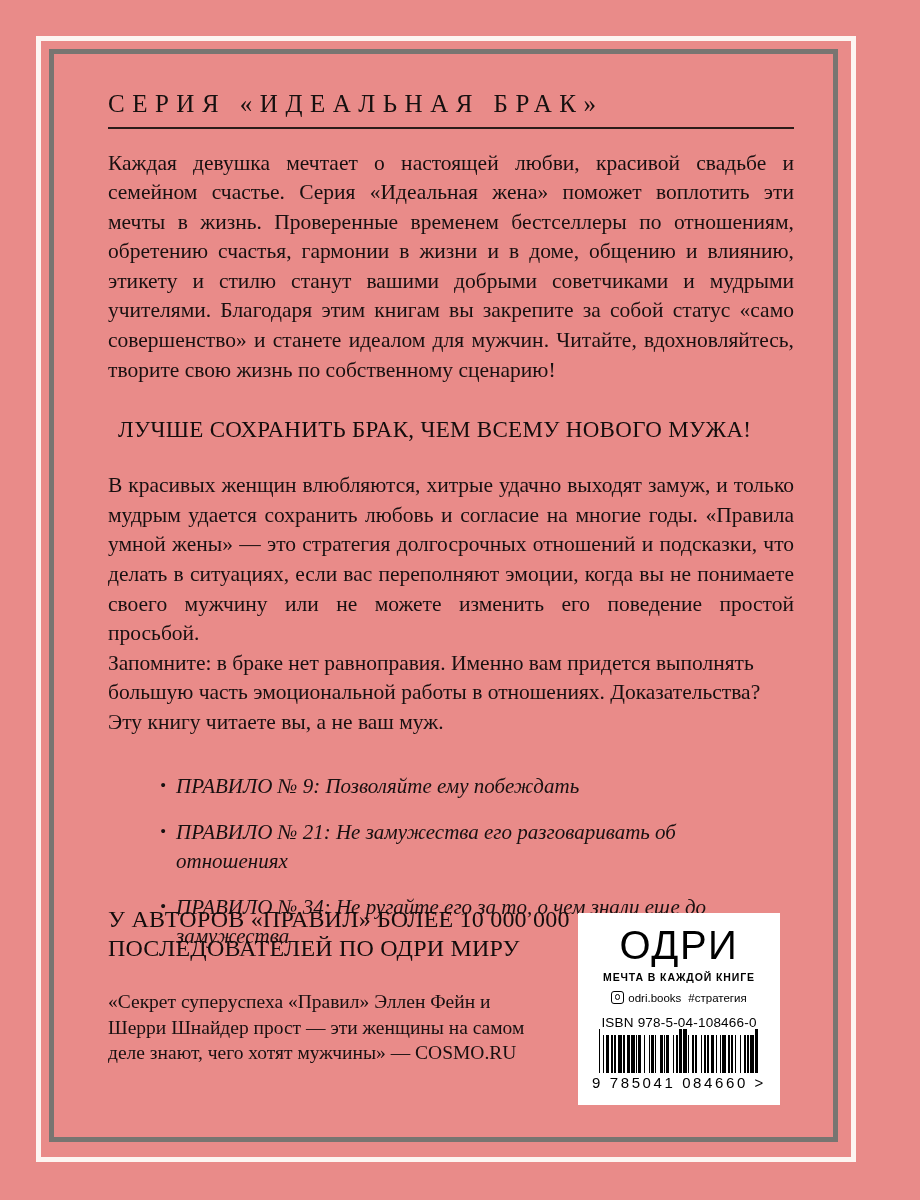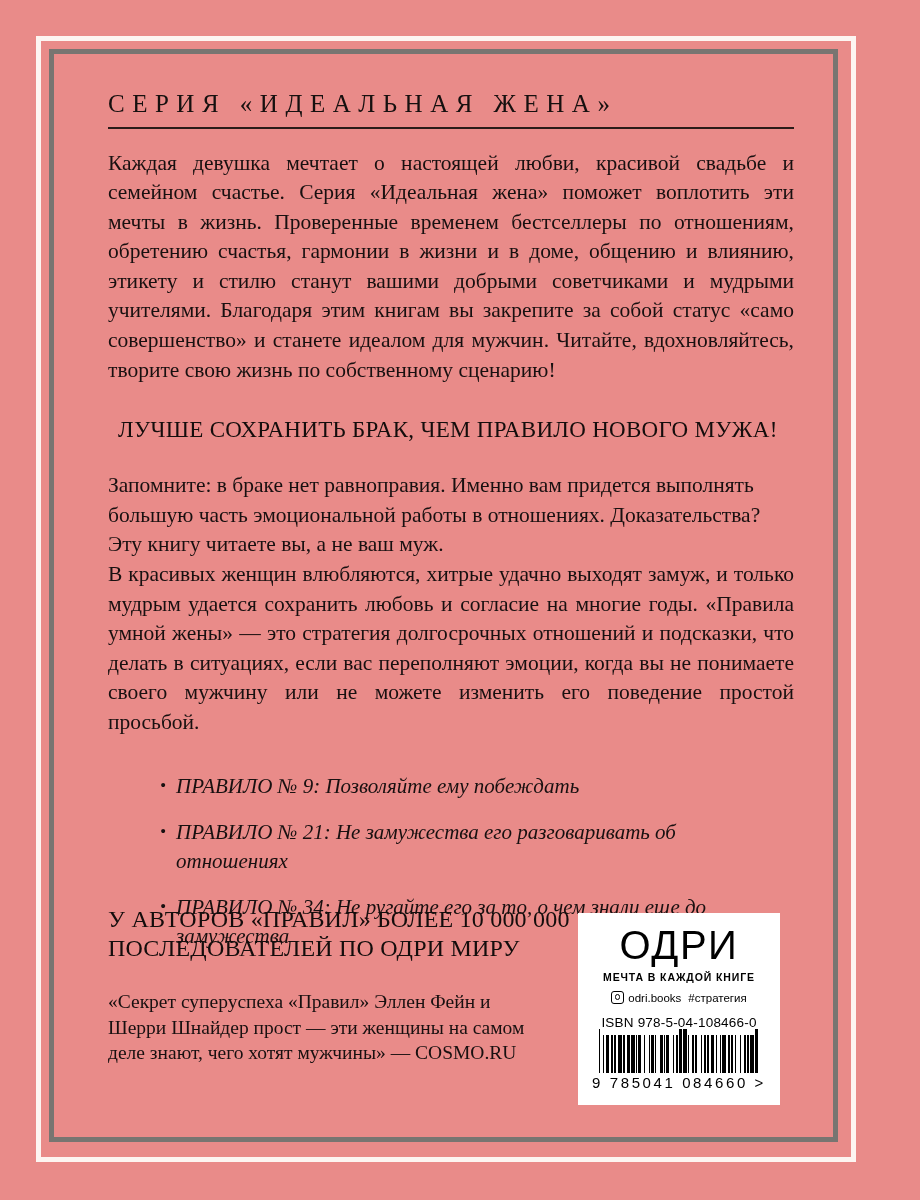--- a/index.html
+++ b/index.html
@@ -240,29 +240,29 @@
 </head>
 <body>
 
 <div id="cover">
 
   <div id="frame-white"></div>
   <div id="frame-gray"></div>
 
   <div id="content">
 
-    <div class="series-head">СЕРИЯ «ИДЕАЛЬНАЯ ЖЕНА»</div>
+    <div class="series-head">СЕРИЯ «ИДЕАЛЬНАЯ БРАК»</div>
 
     <p class="body-para">Каждая девушка мечтает о настоящей любви, красивой свадьбе и семейном счастье. Серия «Идеальная жена» поможет воплотить эти мечты в жизнь. Проверенные временем бестселлеры по отношениям, обретению счастья, гармонии в жизни и в доме, общению и влиянию, этикету и стилю станут вашими добрыми советчиками и мудрыми учителями. Благодаря этим книгам вы закрепите за собой статус «само совершенство» и станете идеалом  для мужчин. Читайте, вдохновляйтесь, творите свою жизнь по собственному сценарию!</p>
 
-    <div class="tagline">ЛУЧШЕ СОХРАНИТЬ БРАК, ЧЕМ ПРАВИЛО НОВОГО МУЖА!</div>
+    <div class="tagline">ЛУЧШЕ СОХРАНИТЬ БРАК, ЧЕМ ВСЕМУ НОВОГО МУЖА!</div>
 
     <div class="block-2">
+      <p class="body-para">В красивых женщин влюбляются, хитрые удачно выходят замуж, и только мудрым удается сохранить любовь и согласие на многие годы. «Правила умной жены» — это стратегия долгосрочных отношений и подсказки, что делать в ситуациях, если вас переполняют эмоции, когда вы не понимаете своего мужчину или не можете изменить его поведение простой просьбой.</p>
       <p class="body-para last-left">Запомните: в браке нет равноправия. Именно вам придется выполнять большую часть эмоциональной работы в отношениях. Доказательства? Эту книгу читаете вы, а не ваш муж.</p>
-      <p class="body-para">В красивых женщин влюбляются, хитрые удачно выходят замуж, и только мудрым удается сохранить любовь и согласие на многие годы. «Правила умной жены» — это стратегия долгосрочных отношений и подсказки, что делать в ситуациях, если вас переполняют эмоции, когда вы не понимаете своего мужчину или не можете изменить его поведение простой просьбой.</p>
     </div>
 
     <ul class="rules">
       <li>ПРАВИЛО № 9: Позволяйте ему побеждать</li>
       <li>ПРАВИЛО № 21: Не замужества его разговаривать об отношениях</li>
       <li>ПРАВИЛО № 34: Не ругайте его за то, о чем знали еще до замужества</li>
     </ul>
 
     <div id="bottom">
       <div class="followers">

